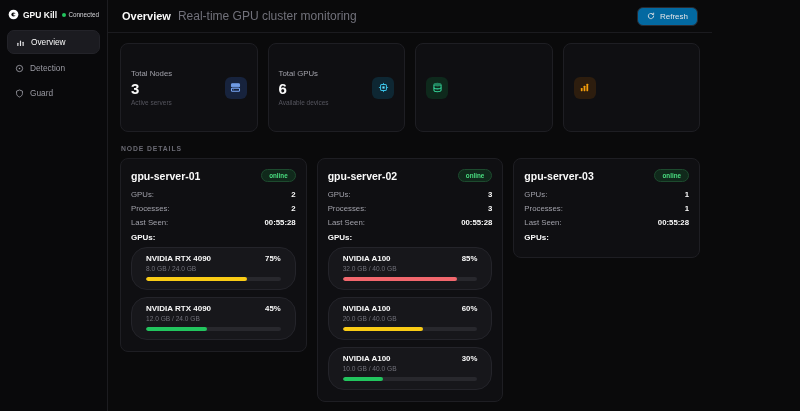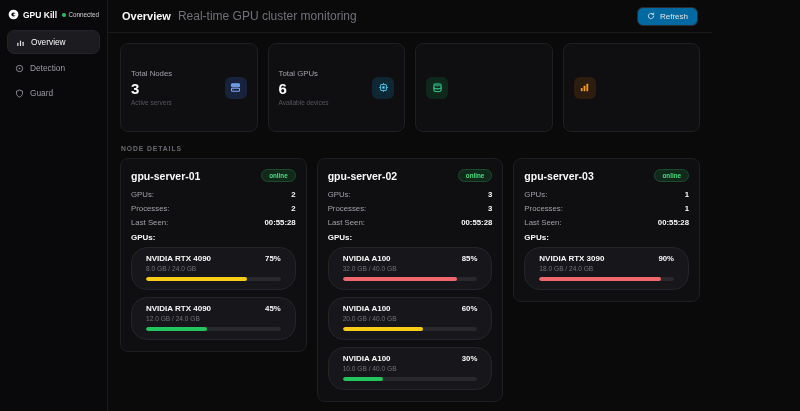--- a/index.html
+++ b/index.html
@@ -337,30 +337,20 @@
           <div class="node-stat">
             <span class="k">Processes:</span>
               <span class="v">1</span>
           </div>
           <div class="node-stat">
             <span class="k">Last Seen:</span>
               <span class="v">00:55:28</span>
           </div>
           <div class="gpu-list-label">GPUs:</div>
 
-          <div class="gpu-card">
-            <div class="gpu-row1">
-              <span class="gpu-name">NVIDIA RTX 3090</span>
-              <span class="gpu-util">90%</span>
-            </div>
-            <div class="gpu-mem">18.0 GB / 24.0 GB</div>
-            <div class="bar-track">
-              <div class="bar-fill" style="width: 90%; background: rgb(242, 103, 109);"></div>
-            </div>
-          </div>
         </div>
 
       </div>
 
       <div class="section-label">GPU CONTENTION</div>
 
       <div class="contention-row">
 
         <div class="contention-card">
           <div class="card-header">

